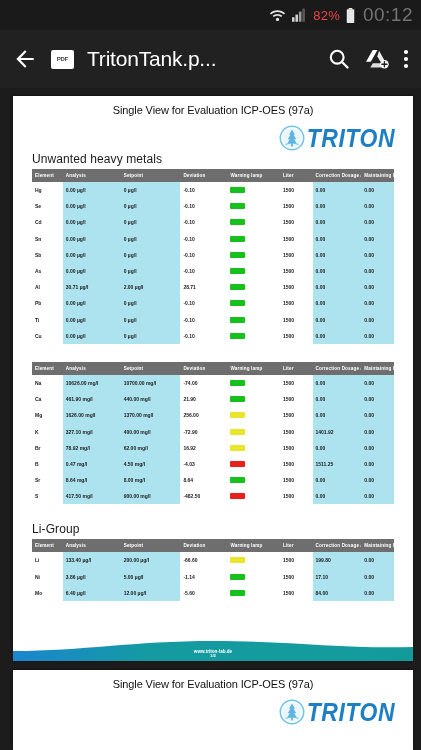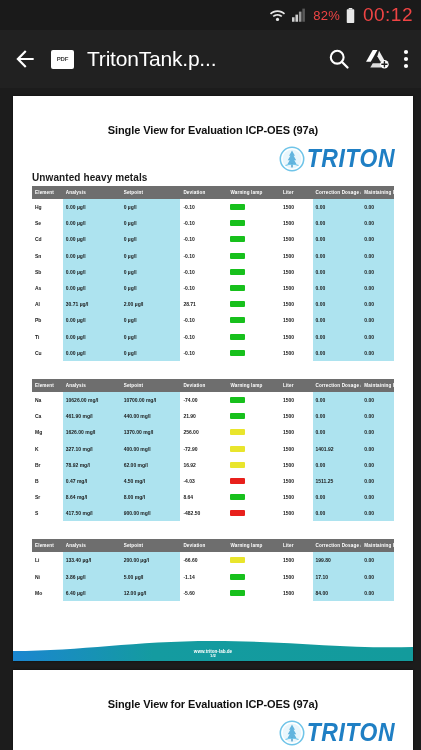--- a/index.html
+++ b/index.html
@@ -16,21 +16,21 @@
     background: #1a1a1a;
     display: flex; align-items: center; justify-content: flex-end;
     padding-right: 8px; gap: 6px;
     color: #ffffff;
   }
   .sb-icon { display: inline-flex; align-items: center; }
   .sb-battery-pct {
     font-size: 13px; color: #ef4444; letter-spacing: 0.2px;
   }
   .sb-clock {
-    font-size: 19px; color: #ef4444; letter-spacing: 0.5px;
+    font-size: 19px; color: #737373; letter-spacing: 0.5px;
     font-weight: 400; margin-left: 2px;
   }
 
   
   .appbar {
     height: 58px; width: 100%;
     background: #212121;
     display: flex; align-items: center;
     padding: 0 12px; gap: 13px;
   }
@@ -59,43 +59,43 @@
   }
   .page {
     width: 400px; margin: 8px 0 0 13px;
     background: #ffffff; position: relative;
     box-shadow: 0 0 2px rgba(0,0,0,0.6);
   }
   .page-1 { height: 565px; padding: 0; }
   .page-2 { height: 80px; margin-top: 9px; }
 
   .page-title {
-    text-align: center; font-size: 11px; font-weight: bold;
-    color: #111111; padding-top: 28px; letter-spacing: -0.1px;
+    text-align: center; font-size: 11px; font-weight: normal;
+    color: #111111; padding-top: 8px; letter-spacing: -0.1px;
   }
 
   
   .logo-row {
     display: flex; justify-content: flex-end;
     padding: 9px 18px 0 0; align-items: center;
   }
-  .logo { display: flex; align-items: center; gap: 2px; }
+  .logo { display: flex; align-items: flex-start; gap: 2px; }
   .logo-emblem { width: 26px; height: 26px; flex: 0 0 auto; }
   .logo-text {
     font-size: 23px; font-weight: bold; font-style: italic;
     color: #1f7fc4; letter-spacing: 0.5px;
     font-family: "Liberation Sans", sans-serif;
     transform: scaleY(1.12);
   }
 
   
   .section { padding: 0 19px; }
   .section + .section { margin-top: 18px; }
   .section-title {
-    font-size: 10px; font-weight: bold; color: #1a1a1a;
+    font-size: 12px; font-weight: normal; color: #1a1a1a;
     margin-bottom: 3px; letter-spacing: 0.1px;
   }
   table {
     width: 100%; border-collapse: collapse;
     table-layout: fixed;
   }
   thead th {
     background: #6e6e6e; color: #ffffff;
     font-size: 4.6px; font-weight: bold; text-align: left;
     padding: 4px 3px; letter-spacing: 0.15px;
@@ -491,20 +491,21 @@
               </td>
               <td>1500</td>
               <td class="hl">0.00</td>
               <td class="hl">0.00</td>
             </tr>
           </tbody>
       </table>
     </div>
 
     <div class="section">
+      <div class="section-title">Li-Group</div>
       <table>
         <colgroup>
           <col class="c-el">
             <col class="c-an">
             <col class="c-sp">
             <col class="c-dev">
           <col class="c-lamp">
             <col class="c-lit">
             <col class="c-corr">
             <col class="c-main">

